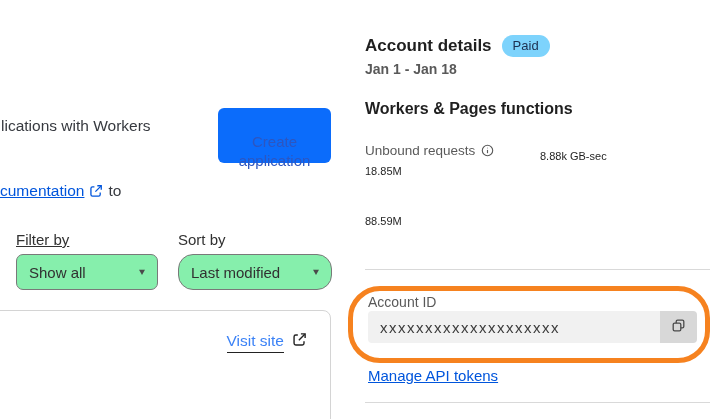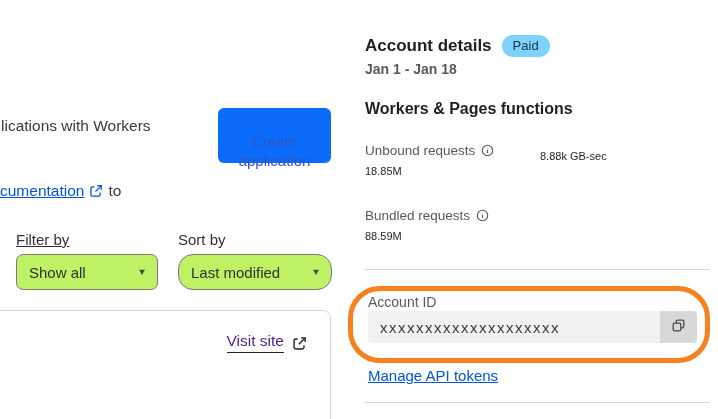--- a/index.html
+++ b/index.html
@@ -15,31 +15,31 @@
 
   .create-btn { position:absolute; left:218px; top:108px; width:113px; height:55px;
     background:#0b6cfb; border:none; border-radius:6px; color:#2d56c0;
     font-family:"Liberation Sans", sans-serif; font-size:15px; line-height:19px;
     text-align:center; padding:24px 10px; cursor:pointer; }
 
   .field-label { position:absolute; font-size:15px; color:#313131; }
   .lbl-filter { left:16px; top:231px;text-decoration:underline; }
   .lbl-sort { left:178px; top:231px; }
 
-  .select { position:absolute; top:254px; height:36px; background:#bef264; border:1px solid #797979;
+  .select { position:absolute; top:254px; height:36px; background:#86efac; border:1px solid #797979;
     border-radius:7px; display:flex; align-items:center; justify-content:space-between;
     padding:0 12px; font-size:15px; color:#313131; cursor:pointer; }
   .select.filter { left:16px; width:142px; }
   .select.sort { left:178px; width:154px;border-radius:15px; }
   .caret { font-size:12px; color:#4a4a4a; transform:scaleY(.85); }
 
   .card { position:absolute; left:-24px; top:310px; width:355px; height:130px;
     background:#fff; border:1px solid #d4d4d4; border-radius:8px; }
-  .visit-link { position:absolute; right:24px; top:21px; display:flex; align-items:center; gap:8px;
-    font-size:15.5px; color:#4c1d95; cursor:pointer; }
+  .visit-link { position:absolute; right:24px; top:21px; display:flex; gap:8px;
+    font-size:15.5px; color:#3b82f6; cursor:pointer; }
   .visit-text { border-bottom:1.5px solid #222; padding-bottom:2px; }
 
   
   .acct-title-row { position:absolute; left:365px; top:35px; display:flex; align-items:center; gap:10px; }
   .acct-title { font-size:17px; font-weight:bold; color:#1f1f1f; }
   .badge { background:#7dd3fc; color:#1d3050; font-size:13px; padding:3px 11px 4px; border-radius:12px; }
   .date-range { position:absolute; left:365px; top:61px; font-size:14px; color:#595959;font-weight:bold; }
   .section-title { position:absolute; left:365px; top:100px; font-size:16px; font-weight:bold; color:#1f1f1f; }
 
   .metric { position:absolute; }
@@ -133,30 +133,20 @@
       </span>
     </div>
     <div class="mvalue">18.85M</div>
   </div>
 
   <div class="metric m2">
     <div class="mvalue">8.88k GB-sec</div>
   </div>
 
   <div class="metric m3">
-    <div class="mlabel">
-      <span>Bundled requests</span>
-      <span class="info-icon">
-        <svg width="13" height="13" viewBox="0 0 16 16" fill="none" stroke="#595959" stroke-width="1.4">
-          <circle cx="8" cy="8" r="6.4"></circle>
-            <line x1="8" y1="7.3" x2="8" y2="11.3"></line>
-            <circle cx="8" cy="4.9" r="0.6" fill="#595959" stroke="none"></circle>
-        </svg>
-      </span>
-    </div>
     <div class="mvalue">88.59M</div>
   </div>
 
   <div class="divider div1"></div>
 
   <div class="acct-id-label">Account ID</div>
   <div class="acct-id-row">
     <input class="acct-id-input" type="text" readonly="" value="xxxxxxxxxxxxxxxxxxxx" style="">
     <button class="copy-btn">
       <span>

